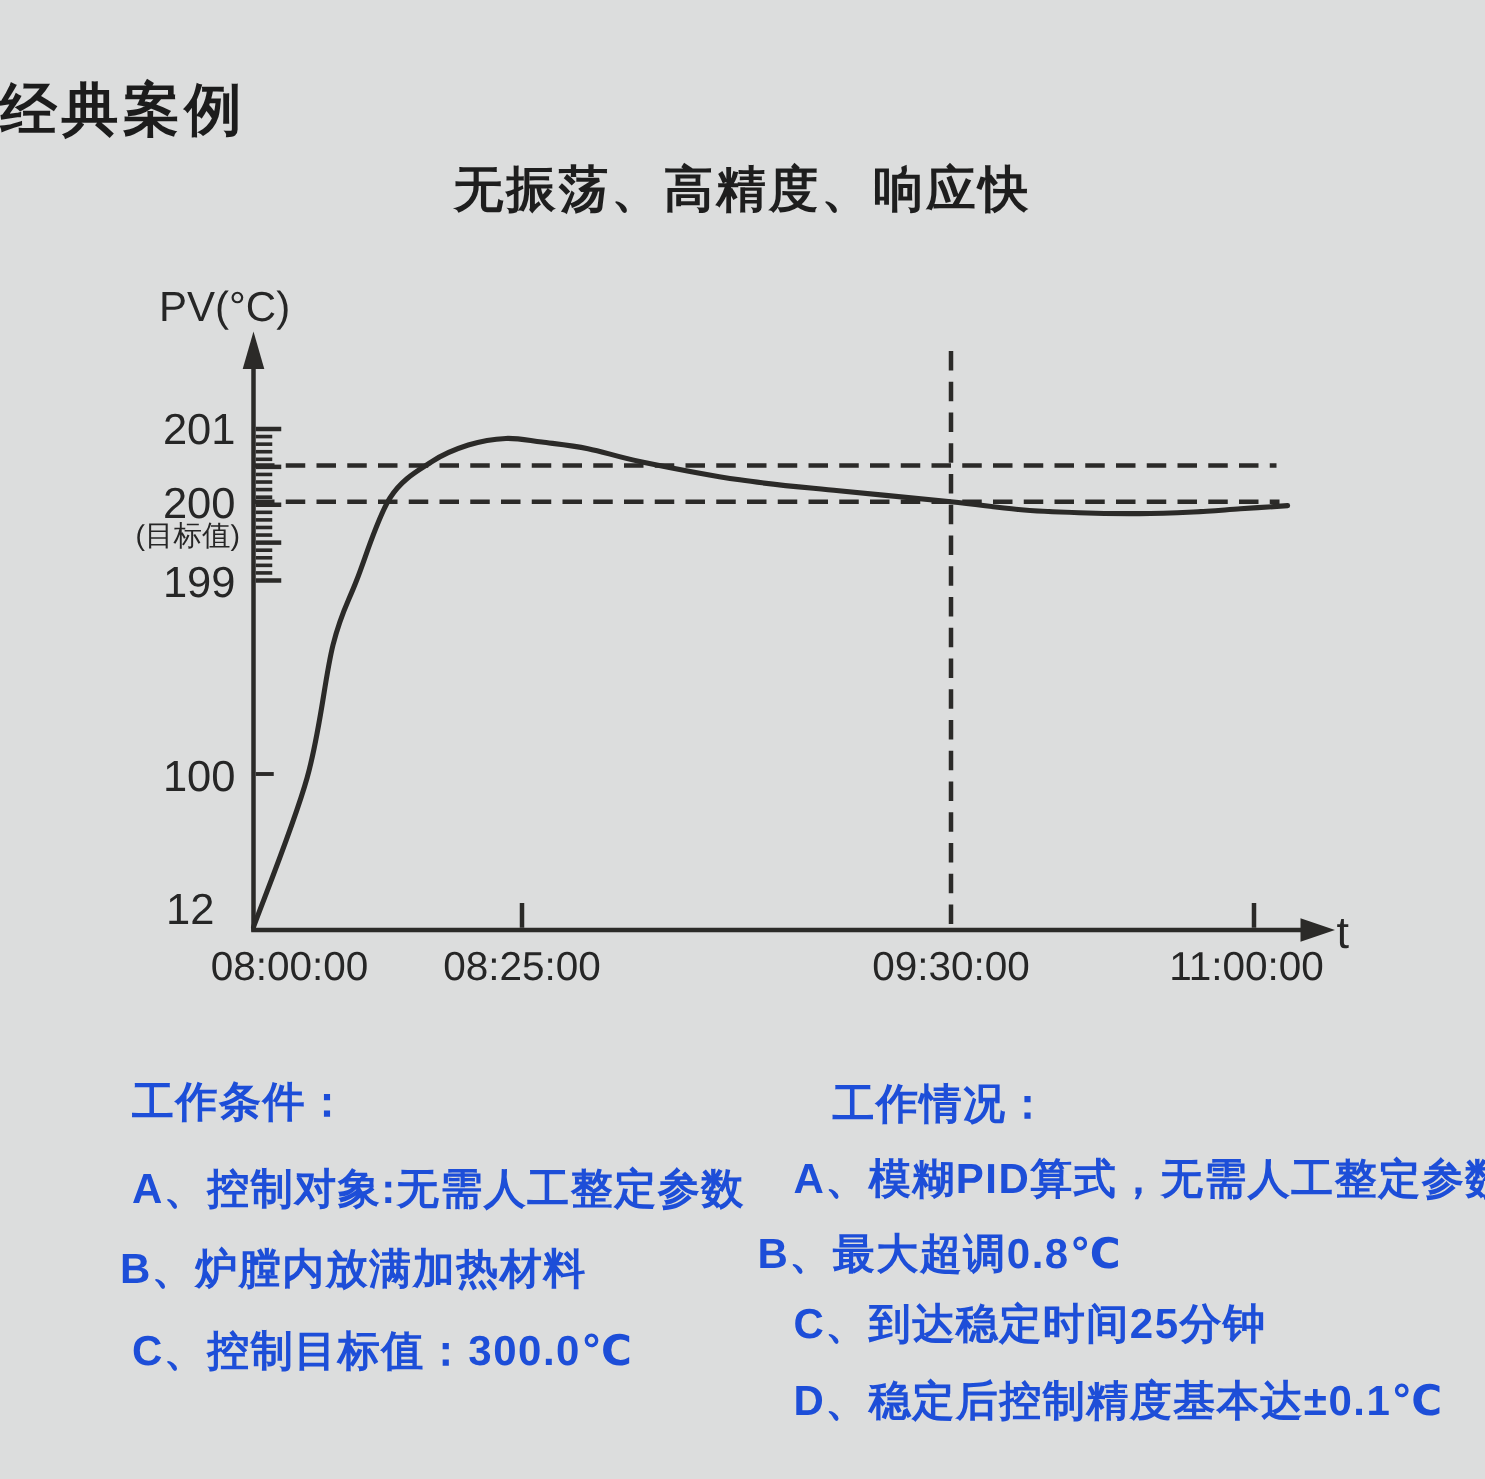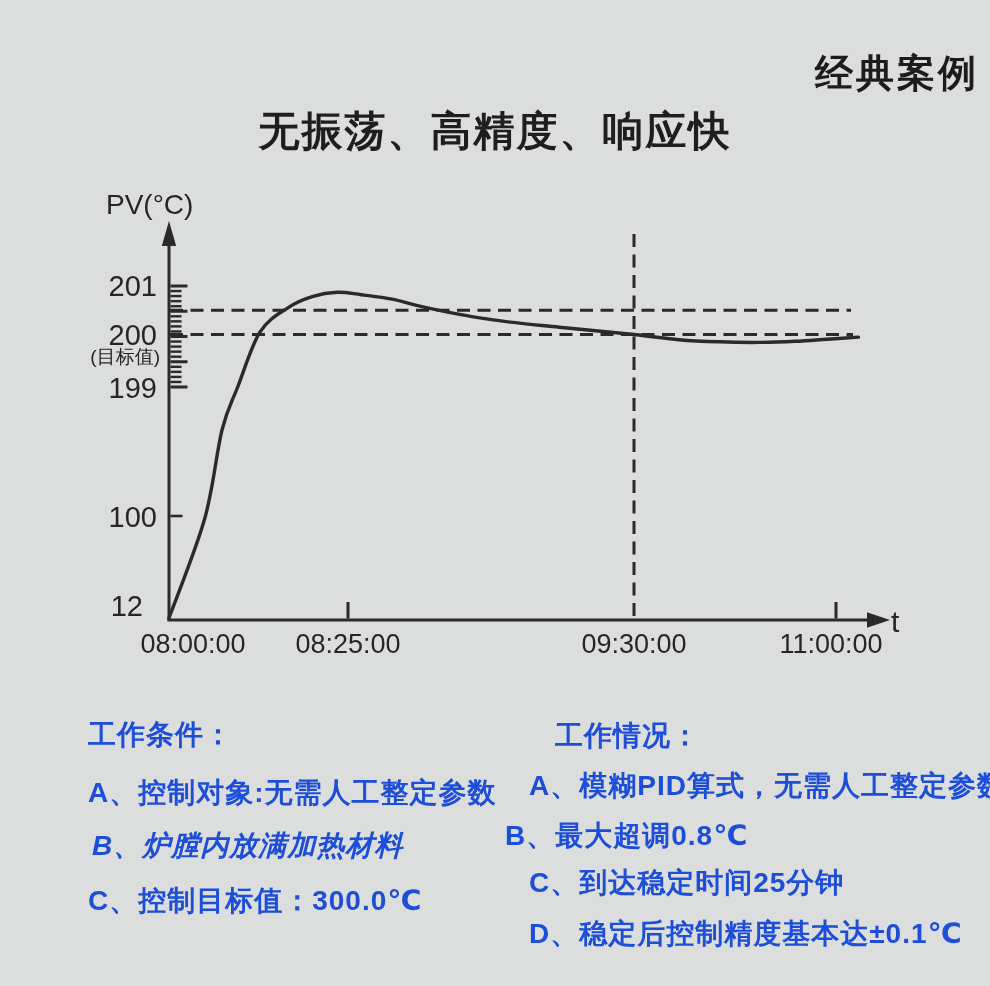--- a/index.html
+++ b/index.html
@@ -3,26 +3,26 @@
 <meta charset="utf-8">
 <style>
   html,body{margin:0;padding:0;}
   body{
     width:990px;height:986px;position:relative;overflow:hidden;
     background:#dcdddd;
     font-family:"Liberation Sans","DejaVu Sans",sans-serif;
     color:#222;
   }
   .title{
-    position:absolute;top:48px;left:0;width:979px;text-align:right;
+    position:absolute;top:48px;left:0;width:979px;text-align:left;
     font-size:38px;font-weight:700;color:#1c1c1c;letter-spacing:3px;
   }
   .subtitle{
     position:absolute;top:104px;left:0;width:990px;text-align:center;
-    font-size:41px;font-weight:600;color:#1e1e1e;letter-spacing:2px;
+    font-size:33px;font-weight:600;color:#1e1e1e;letter-spacing:2px;
   }
   svg.chart{position:absolute;left:0;top:0;}
   svg .axis{stroke:#2b2a28;stroke-width:3;fill:none;}
   svg .dash{stroke:#2b2a28;stroke-width:3;fill:none;stroke-dasharray:13 7.5;}
   svg .curve{stroke:#2b2a28;stroke-width:3.4;fill:none;stroke-linecap:round;stroke-linejoin:round;}
   svg text{fill:#262626;}
   .ylab{font-size:29px;}
   .xlab{font-size:27px;}
   .f-row{
     position:absolute;white-space:nowrap;
@@ -88,20 +88,20 @@
   <text class="ylab" x="143" y="616" text-anchor="end">12</text>
 
   <text class="xlab" x="193" y="653" text-anchor="middle">08:00:00</text>
   <text class="xlab" x="348" y="653" text-anchor="middle">08:25:00</text>
   <text class="xlab" x="634" y="653" text-anchor="middle">09:30:00</text>
   <text class="xlab" x="831" y="653" text-anchor="middle">11:00:00</text>
 </svg>
 
 <div class="f-row" style="left:88px;top:716px;">工作条件：</div>
 <div class="f-row" style="left:88px;top:774px;">A、控制对象:无需人工整定参数</div>
-<div class="f-row" style="left:92px;top:827px;font-style:italic;">B、炉膛内放满加热材料</div>
+<div class="f-row" style="left:80px;top:827px;">B、炉膛内放满加热材料</div>
 <div class="f-row" style="left:88px;top:882px;">C、控制目标值：300.0℃</div>
 
 <div class="f-row" style="left:529px;top:717px;margin-left:26px;">工作情况：</div>
 <div class="f-row" style="left:529px;top:767px;">A、模糊PID算式，无需人工整定参数</div>
 <div class="f-row" style="left:505px;top:817px;">B、最大超调0.8℃</div>
 <div class="f-row" style="left:529px;top:864px;">C、到达稳定时间25分钟</div>
 <div class="f-row" style="left:529px;top:915px;">D、稳定后控制精度基本达±0.1℃</div>
 
 </body></html>

